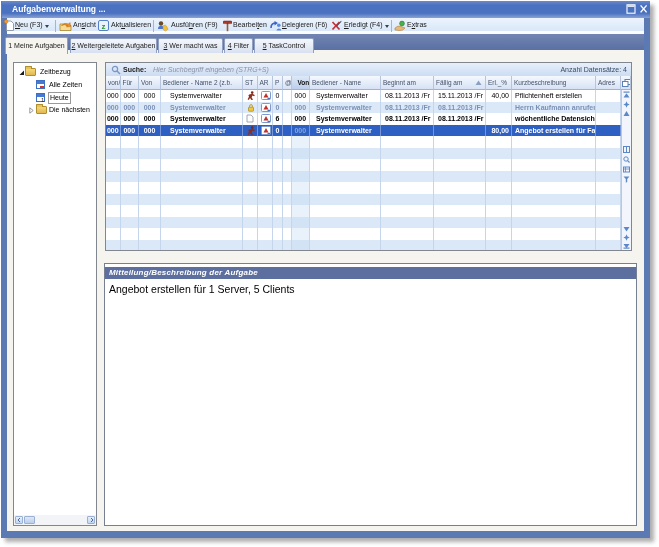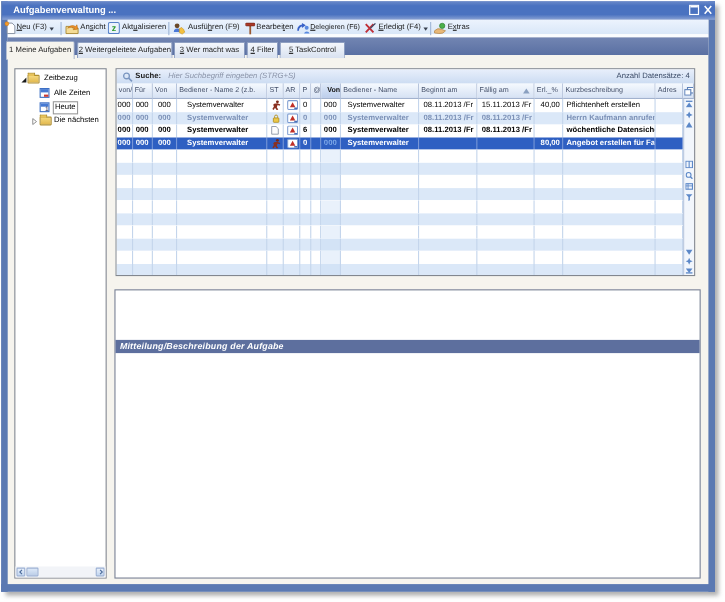--- a/index.html
+++ b/index.html
@@ -37,21 +37,21 @@
 .hc{position:absolute;top:0;height:14px;line-height:13px;padding-left:2px;overflow:hidden;font-size:6.5px;color:#44506a;
   background:linear-gradient(#f5f9fe,#d6e2f4);border-right:1px solid #b6c4dc;border-bottom:1px solid #a2b2ce;white-space:nowrap;}
 .row{position:absolute;left:0;width:515px;height:11.5px;overflow:hidden;}
 .cell{position:absolute;top:0;height:11.5px;line-height:11.5px;font-size:7px;overflow:hidden;white-space:nowrap;border-right:1px solid #c4d5ec;}
 .ctr{text-align:center;}
 .rgt{text-align:right;padding-right:2px;}
 #strip{position:absolute;left:515px;top:27px;width:10px;height:160px;background:#f2f6fc;border-left:1px solid #bac8de;}
 
 #msg{position:absolute;left:104px;top:263px;width:533px;height:263px;background:#fff;border:1px solid #777f92;}
 #msgbar{position:absolute;left:0;top:3px;width:100%;height:12px;background:#5d6f9e;color:#fff;
-  font-size:8px;font-style:italic;font-weight:bold;line-height:12px;padding-left:4px;letter-spacing:0.2px;margin-top:42px;}
+  font-size:8px;font-style:italic;font-weight:bold;line-height:12px;padding-left:4px;letter-spacing:0.2px;}
 #msgtext{position:absolute;left:4px;top:19px;font-size:10.5px;color:#000;}
 </style>
 </head>
 <body>
 <div id="win"></div>
 <div id="title">Aufgabenverwaltung ...</div>
 
 <svg class="abs" style="left:626px;top:4px" width="22" height="10" viewBox="0 0 22 10">
   <rect x="1" y="0.8" width="8" height="8.4" fill="none" stroke="#fff" stroke-width="1.1"></rect>
   <rect x="1.6" y="1.4" width="6.8" height="1.4" fill="#fff"></rect>
@@ -503,13 +503,14 @@
       </svg>
     <svg style="position:absolute;left:1px;top:152px" width="7" height="7" viewBox="0 0 7 7">
         <path d="M3.5 0.8 L6.5 5 H0.5 z" fill="#5c88c8" transform="rotate(180 3.5 3.5)"></path>
         <rect x="0.5" y="5.5" width="6" height="1.2" fill="#5c88c8"></rect>
       </svg>
   </div>
 </div>
 
 <div id="msg">
   <div id="msgbar">Mitteilung/Beschreibung der Aufgabe</div>
+  <div id="msgtext">Angebot erstellen für 1 Server, 5 Clients</div>
 </div>
 
 </body></html>

